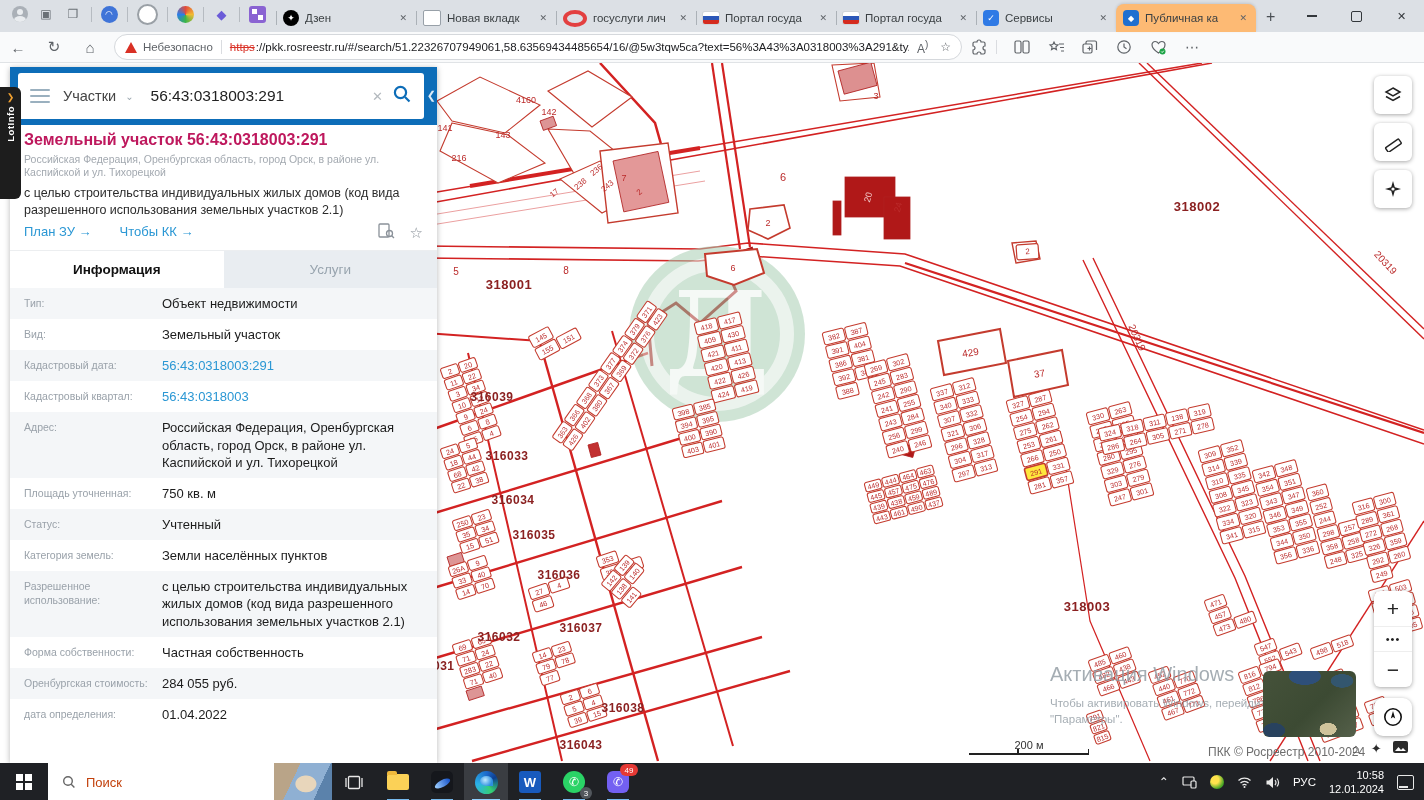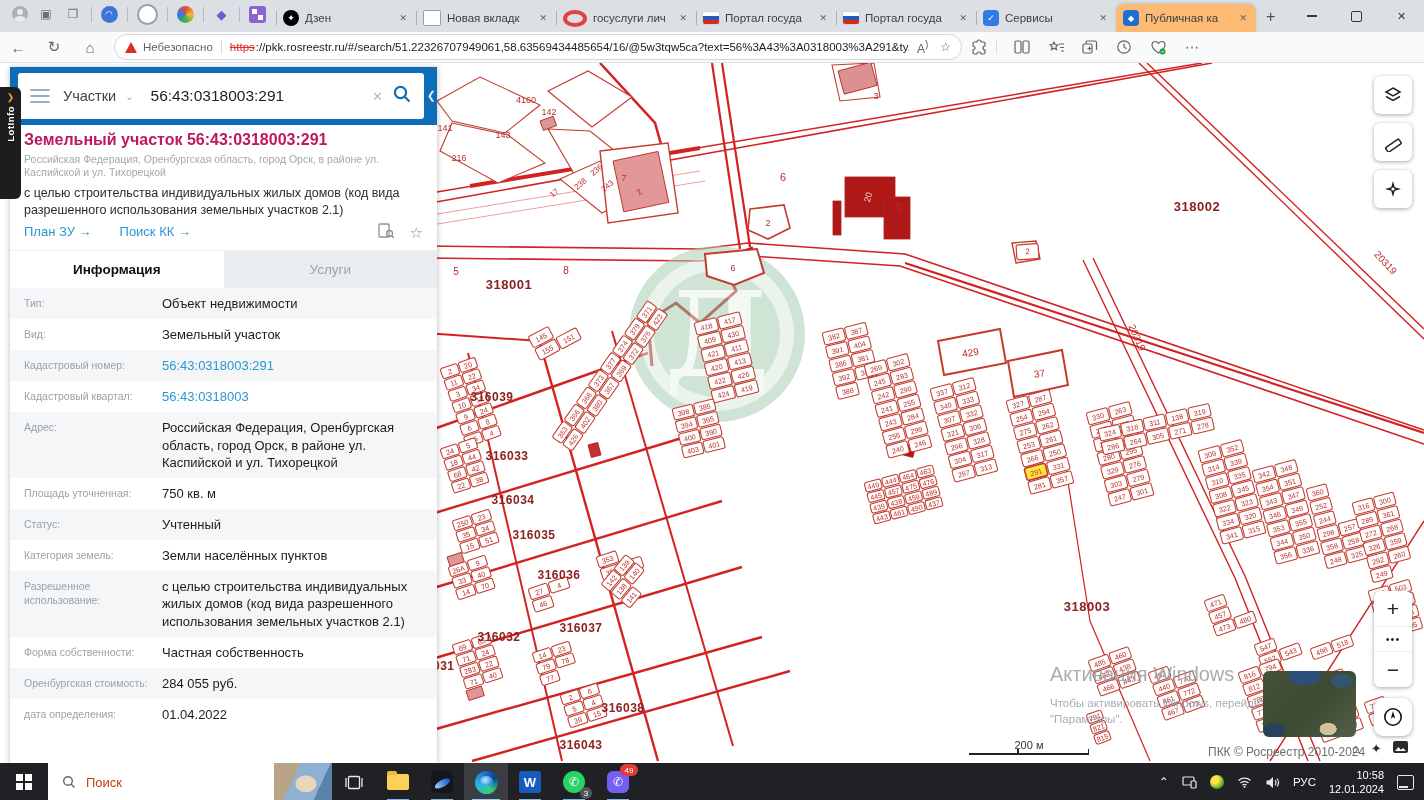--- a/index.html
+++ b/index.html
@@ -1189,21 +1189,21 @@
         </span>
       </div>
       <span class="collapse">❮</span>
     </div>
     <div class="pcard">
       <div class="ptitle">Земельный участок 56:43:0318003:291</div>
       <div class="psub">Российская Федерация, Оренбургская область, город Орск, в районе ул. Каспийской и ул. Тихорецкой</div>
       <div class="puse">с целью строительства индивидуальных жилых домов (код вида разрешенного использования земельных участков 2.1)</div>
       <div class="plinks">
         <span class="plink">План ЗУ →</span>
-        <span class="plink">Поиск КК →</span>
+        <span class="plink">Чтобы КК →</span>
         <span class="pic-right">
           <span>
             <svg width="17" height="16" viewBox="0 0 17 16">
                 <rect x="1" y="1" width="10" height="13" rx="1" fill="none" stroke="#8a9199" stroke-width="1.3"></rect>
                 <circle cx="11.5" cy="10.5" r="3" fill="none" stroke="#8a9199" stroke-width="1.3"></circle>
                 <path d="M13.7 12.7l2.3 2.3" stroke="#8a9199" stroke-width="1.3"></path>
               </svg>
           </span>
           <span>☆</span>
         </span>
@@ -1216,21 +1216,21 @@
     <div id="prows">
         <div class="prow alt">
           <div class="prl">Тип:</div>
           <div class="prv">Объект недвижимости</div>
         </div>
         <div class="prow">
           <div class="prl">Вид:</div>
           <div class="prv">Земельный участок</div>
         </div>
         <div class="prow alt">
-          <div class="prl">Кадастровый номер:</div>
+          <div class="prl">Кадастровый дата:</div>
           <div class="prv lnk">56:43:0318003:291</div>
         </div>
         <div class="prow">
           <div class="prl">Кадастровый квартал:</div>
           <div class="prv lnk">56:43:0318003</div>
         </div>
         <div class="prow alt">
           <div class="prl">Адрес:</div>
           <div class="prv">Российская Федерация, Оренбургская область, город Орск, в районе ул. Каспийской и ул. Тихорецкой</div>
         </div>

